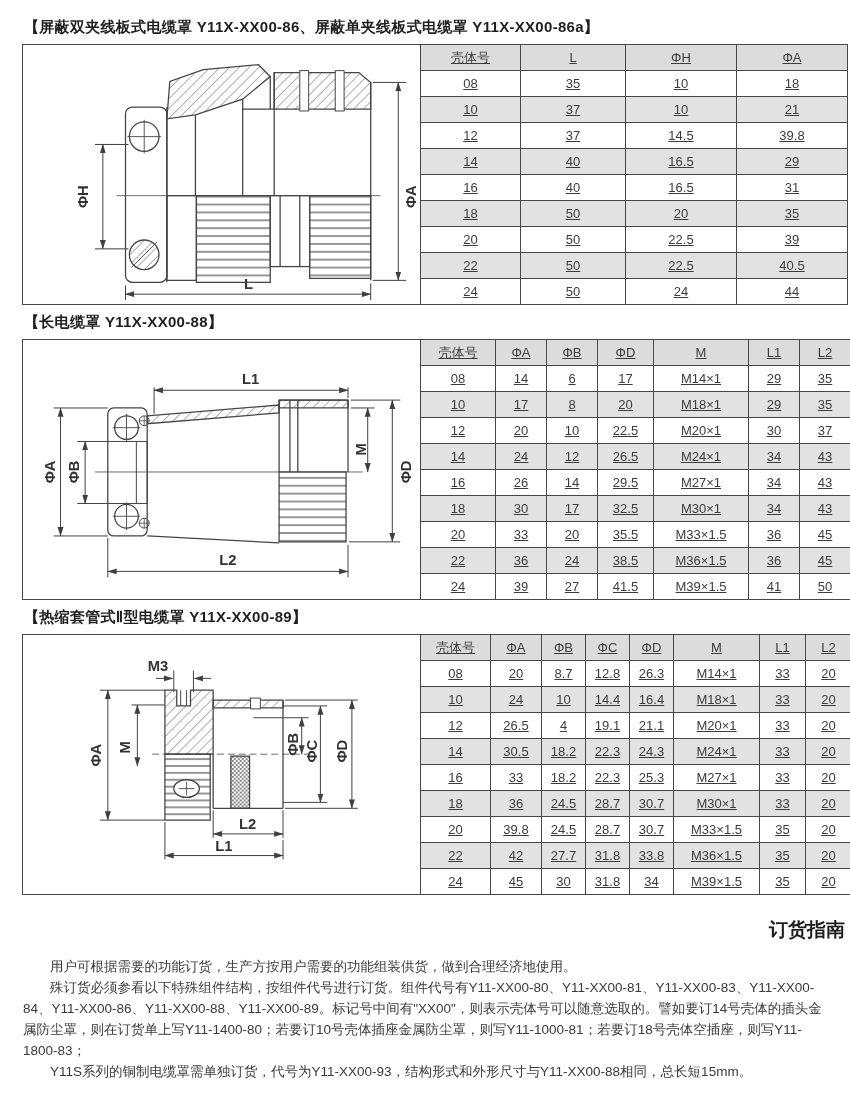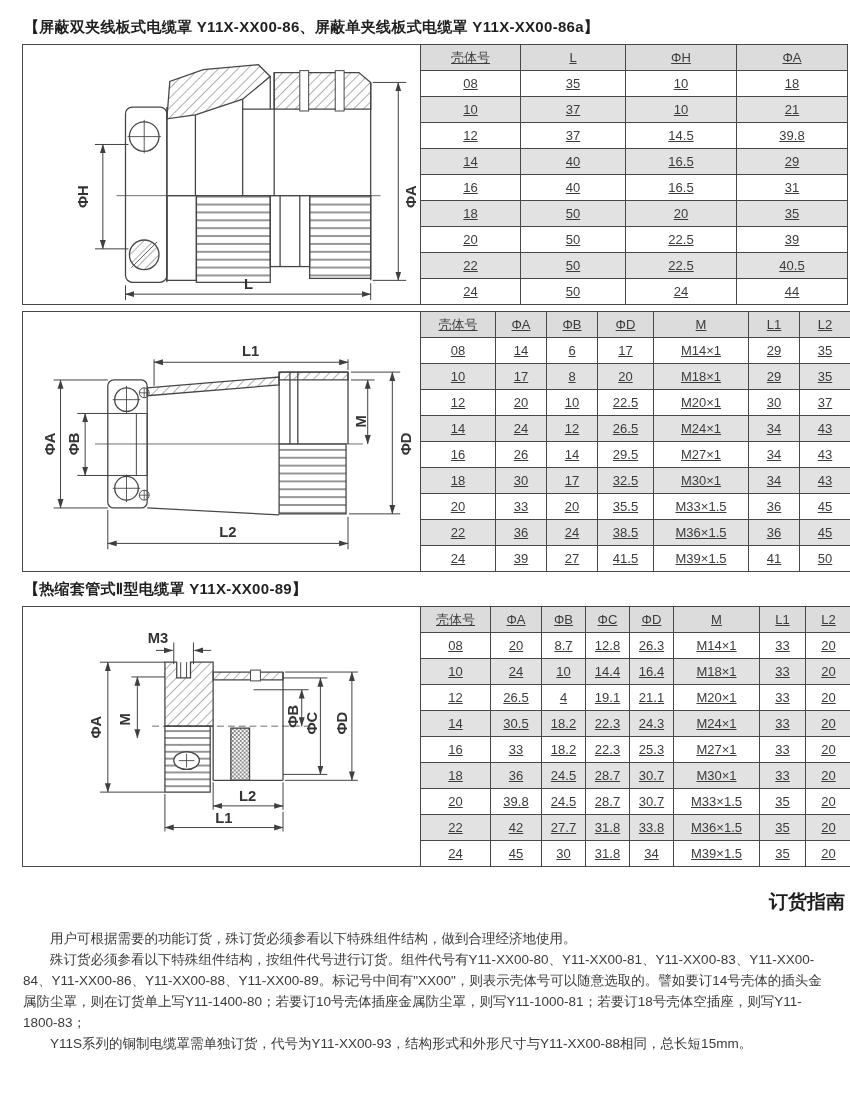--- a/index.html
+++ b/index.html
@@ -193,20 +193,21 @@
               <td>50</td>
               <td>24</td>
               <td>44</td>
             </tr>
           </tbody>
         </table>
     </div>
   </section>
 
   <section class="sec">
+    <h2 class="stitle">【长电缆罩 Y11X-XX00-88】</h2>
     <div class="panel">
       <div class="drawing">
         <svg viewBox="0 0 398 258" width="394" height="254">
           <defs>
             <marker id="ar2" markerWidth="10" markerHeight="8" refX="9" refY="3.5" orient="auto-start-reverse">
               <path d="M0,0.5 L9.5,3.5 L0,6.5 Z" fill="#3f3f3f"></path>
             </marker>
             <pattern id="hat2" patternUnits="userSpaceOnUse" width="7" height="7" patternTransform="rotate(45)">
               <line x1="0" y1="0" x2="0" y2="7" stroke="#6a6a6a" stroke-width="1.1"></line>
             </pattern>
@@ -544,18 +545,18 @@
               <td>35</td>
               <td>20</td>
             </tr>
           </tbody>
         </table>
     </div>
   </section>
 
   <div class="guide">
     <h1 class="gtitle">订货指南</h1>
-    <p class="gp">用户可根据需要的功能订货，殊订货必须参看以下特殊组件结构，做到合理经济地使用。</p>
+    <p class="gp">用户可根据需要的功能订货，生产方按用户需要的功能组装供货，做到合理经济地使用。</p>
     <p class="gp">殊订货必须参看以下特殊组件结构，按组件代号进行订货。组件代号有Y11-XX00-80、Y11-XX00-81、Y11-XX00-83、Y11-XX00-84、Y11-XX00-86、Y11-XX00-88、Y11-XX00-89。标记号中间有"XX00"，则表示壳体号可以随意选取的。譬如要订14号壳体的插头金属防尘罩，则在订货单上写Y11-1400-80；若要订10号壳体插座金属防尘罩，则写Y11-1000-81；若要订18号壳体空插座，则写Y11-1800-83；</p>
     <p class="gp">Y11S系列的铜制电缆罩需单独订货，代号为Y11-XX00-93，结构形式和外形尺寸与Y11-XX00-88相同，总长短15mm。</p>
   </div>
 
 </div>
 
 </body></html>

